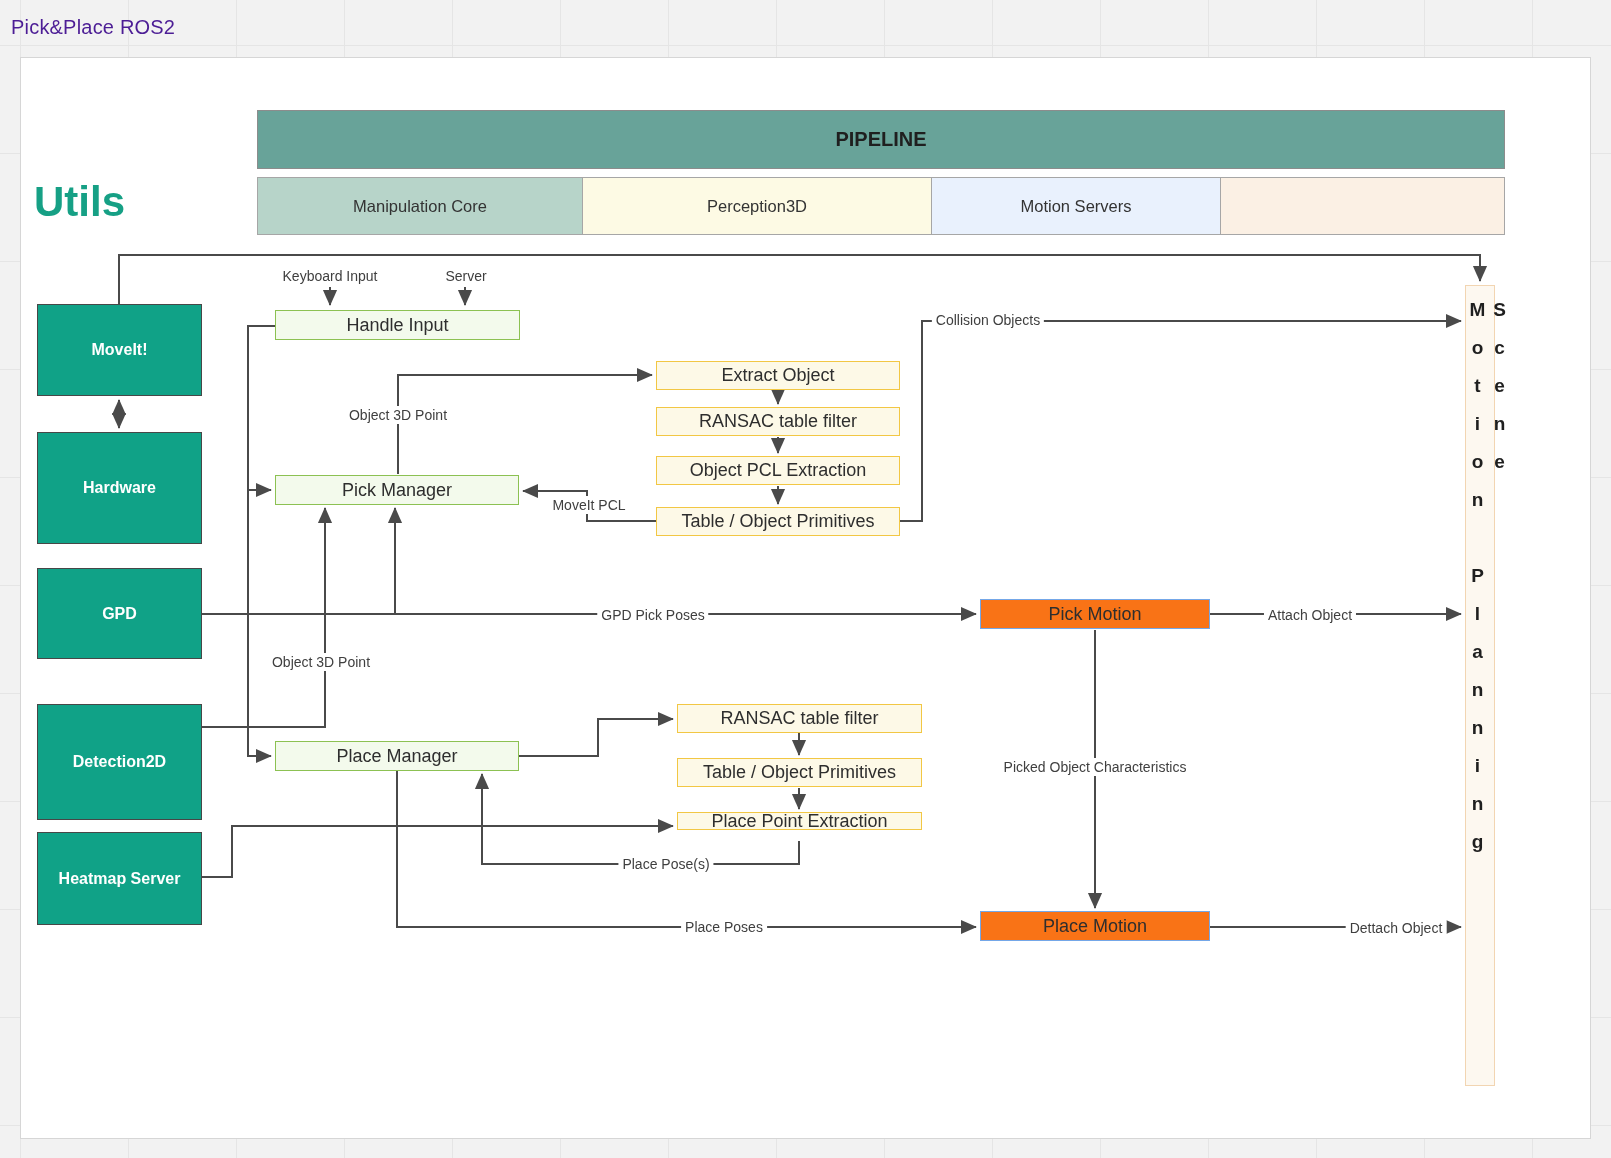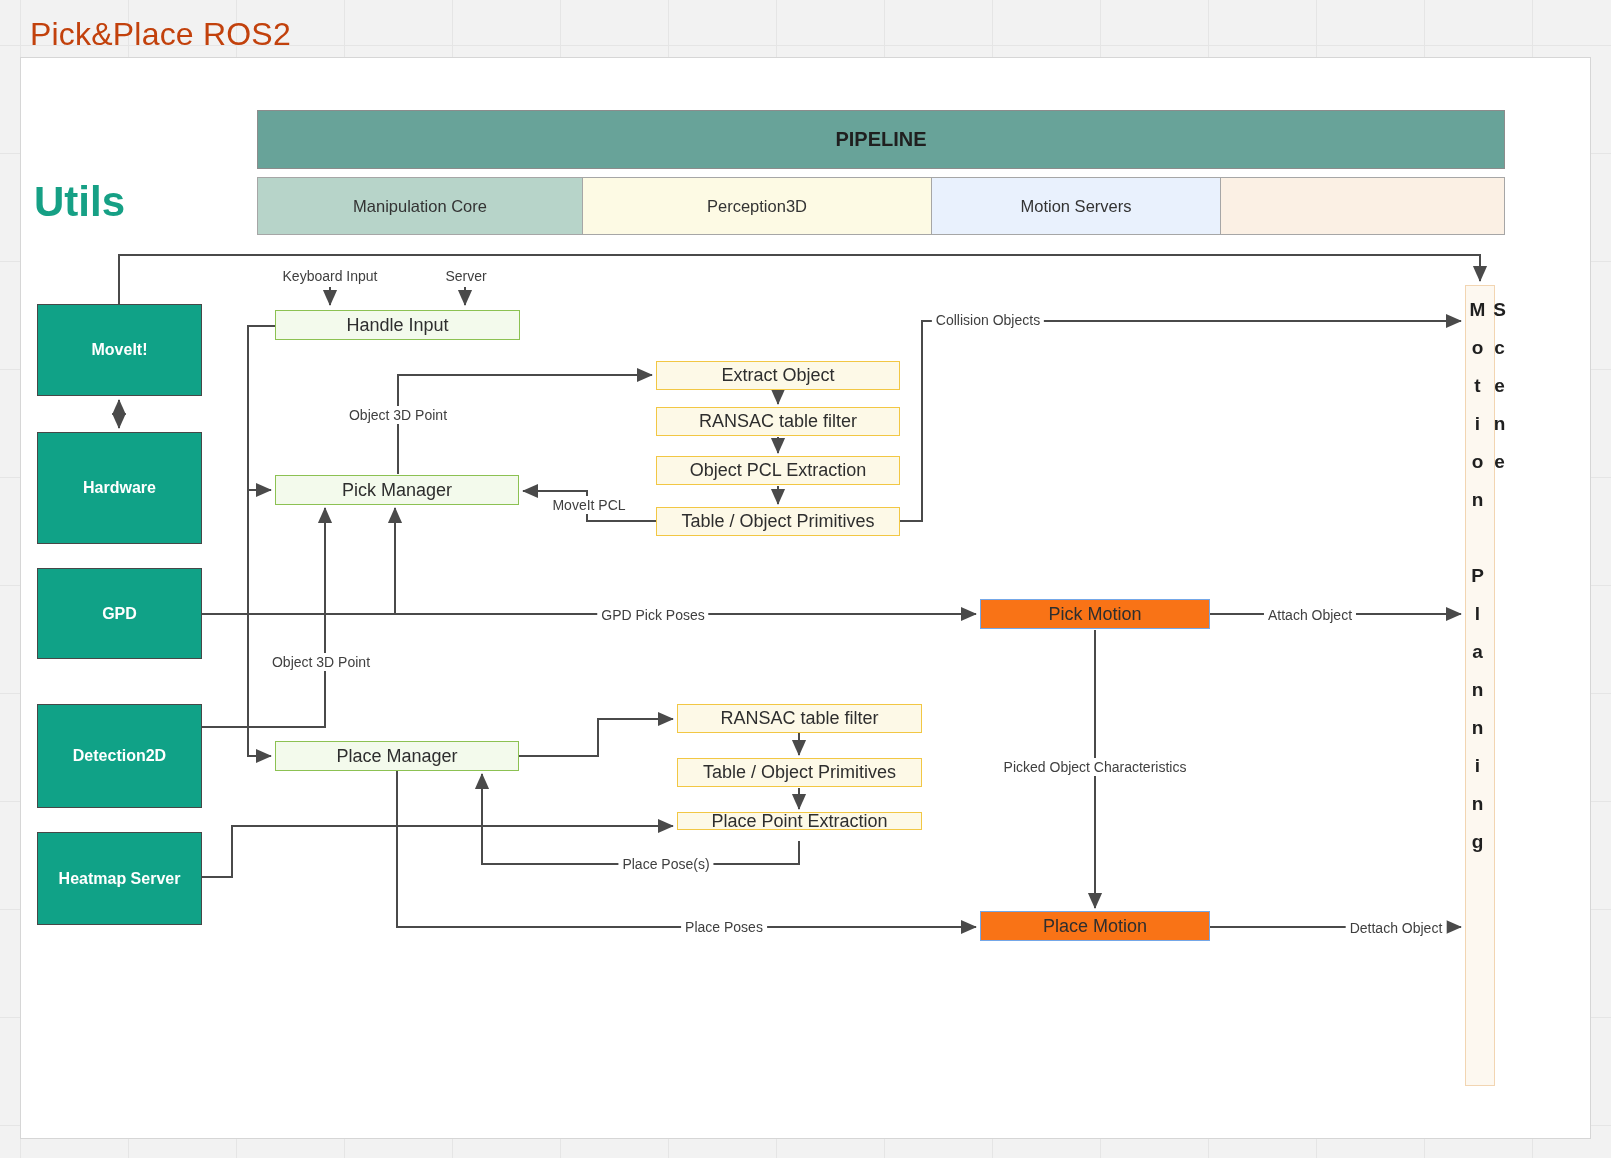--- a/index.html
+++ b/index.html
@@ -12,21 +12,21 @@
       linear-gradient(to bottom,#e5e5e5 1px,transparent 1px);
     background-size:108px 108px;
     background-position:20px 45px;
   }
   .abs{position:absolute;}
   .canvas{
     left:20px;top:57px;width:1571px;height:1082px;
     background:#ffffff;border:1px solid #d6d6d6;box-sizing:border-box;
   }
   .page-title{
-    left:30px;top:16px;font-size:32px;color:#c2410c;letter-spacing:0.2px;
+    left:11px;top:16px;font-size:20px;color:#4c1d95;letter-spacing:0.2px;
   }
   .utils-heading{
     left:34px;top:178px;font-size:42px;font-weight:bold;color:#16a085;
   }
   
   .pipe-header{
     left:257px;top:110px;width:1248px;height:59px;
     background:#68a399;border:1px solid #8c8c8c;box-sizing:border-box;
     display:flex;align-items:center;justify-content:center;
     font-size:20px;font-weight:bold;color:#1f1f1f;
@@ -113,21 +113,21 @@
   <path d="M799 841 V864 H482 V774" marker-end="url(#arrow)"></path>
   <path d="M397 771 V927 H976" marker-end="url(#arrow)"></path>
   <path d="M1210 614 H1461" marker-end="url(#arrow)"></path>
   <path d="M1095 630 V908" marker-end="url(#arrow)"></path>
   <path d="M1210 927 H1461" marker-end="url(#arrow)"></path>
 </svg>
 
 <div class="abs util-node" style="top:304px;height:92px;">MoveIt!</div>
 <div class="abs util-node" style="top:432px;height:112px;">Hardware</div>
 <div class="abs util-node" style="top:568px;height:91px;">GPD</div>
-<div class="abs util-node" style="top:704px;height:104px;">Detection2D</div>
+<div class="abs util-node" style="top:704px;height:116px;">Detection2D</div>
 <div class="abs util-node" style="top:832px;height:93px;">Heatmap Server</div>
 
 <div class="abs node green" style="left:275px;top:310px;width:245px;height:30px;">Handle Input</div>
 <div class="abs node green" style="left:275px;top:475px;width:244px;height:30px;">Pick Manager</div>
 <div class="abs node green" style="left:275px;top:741px;width:244px;height:30px;">Place Manager</div>
 
 <div class="abs node yellow" style="left:656px;top:361px;width:244px;height:29px;">Extract Object</div>
 <div class="abs node yellow" style="left:656px;top:407px;width:244px;height:29px;">RANSAC table filter</div>
 <div class="abs node yellow" style="left:656px;top:456px;width:244px;height:29px;">Object PCL Extraction</div>
 <div class="abs node yellow" style="left:656px;top:507px;width:244px;height:29px;">Table / Object Primitives</div>

